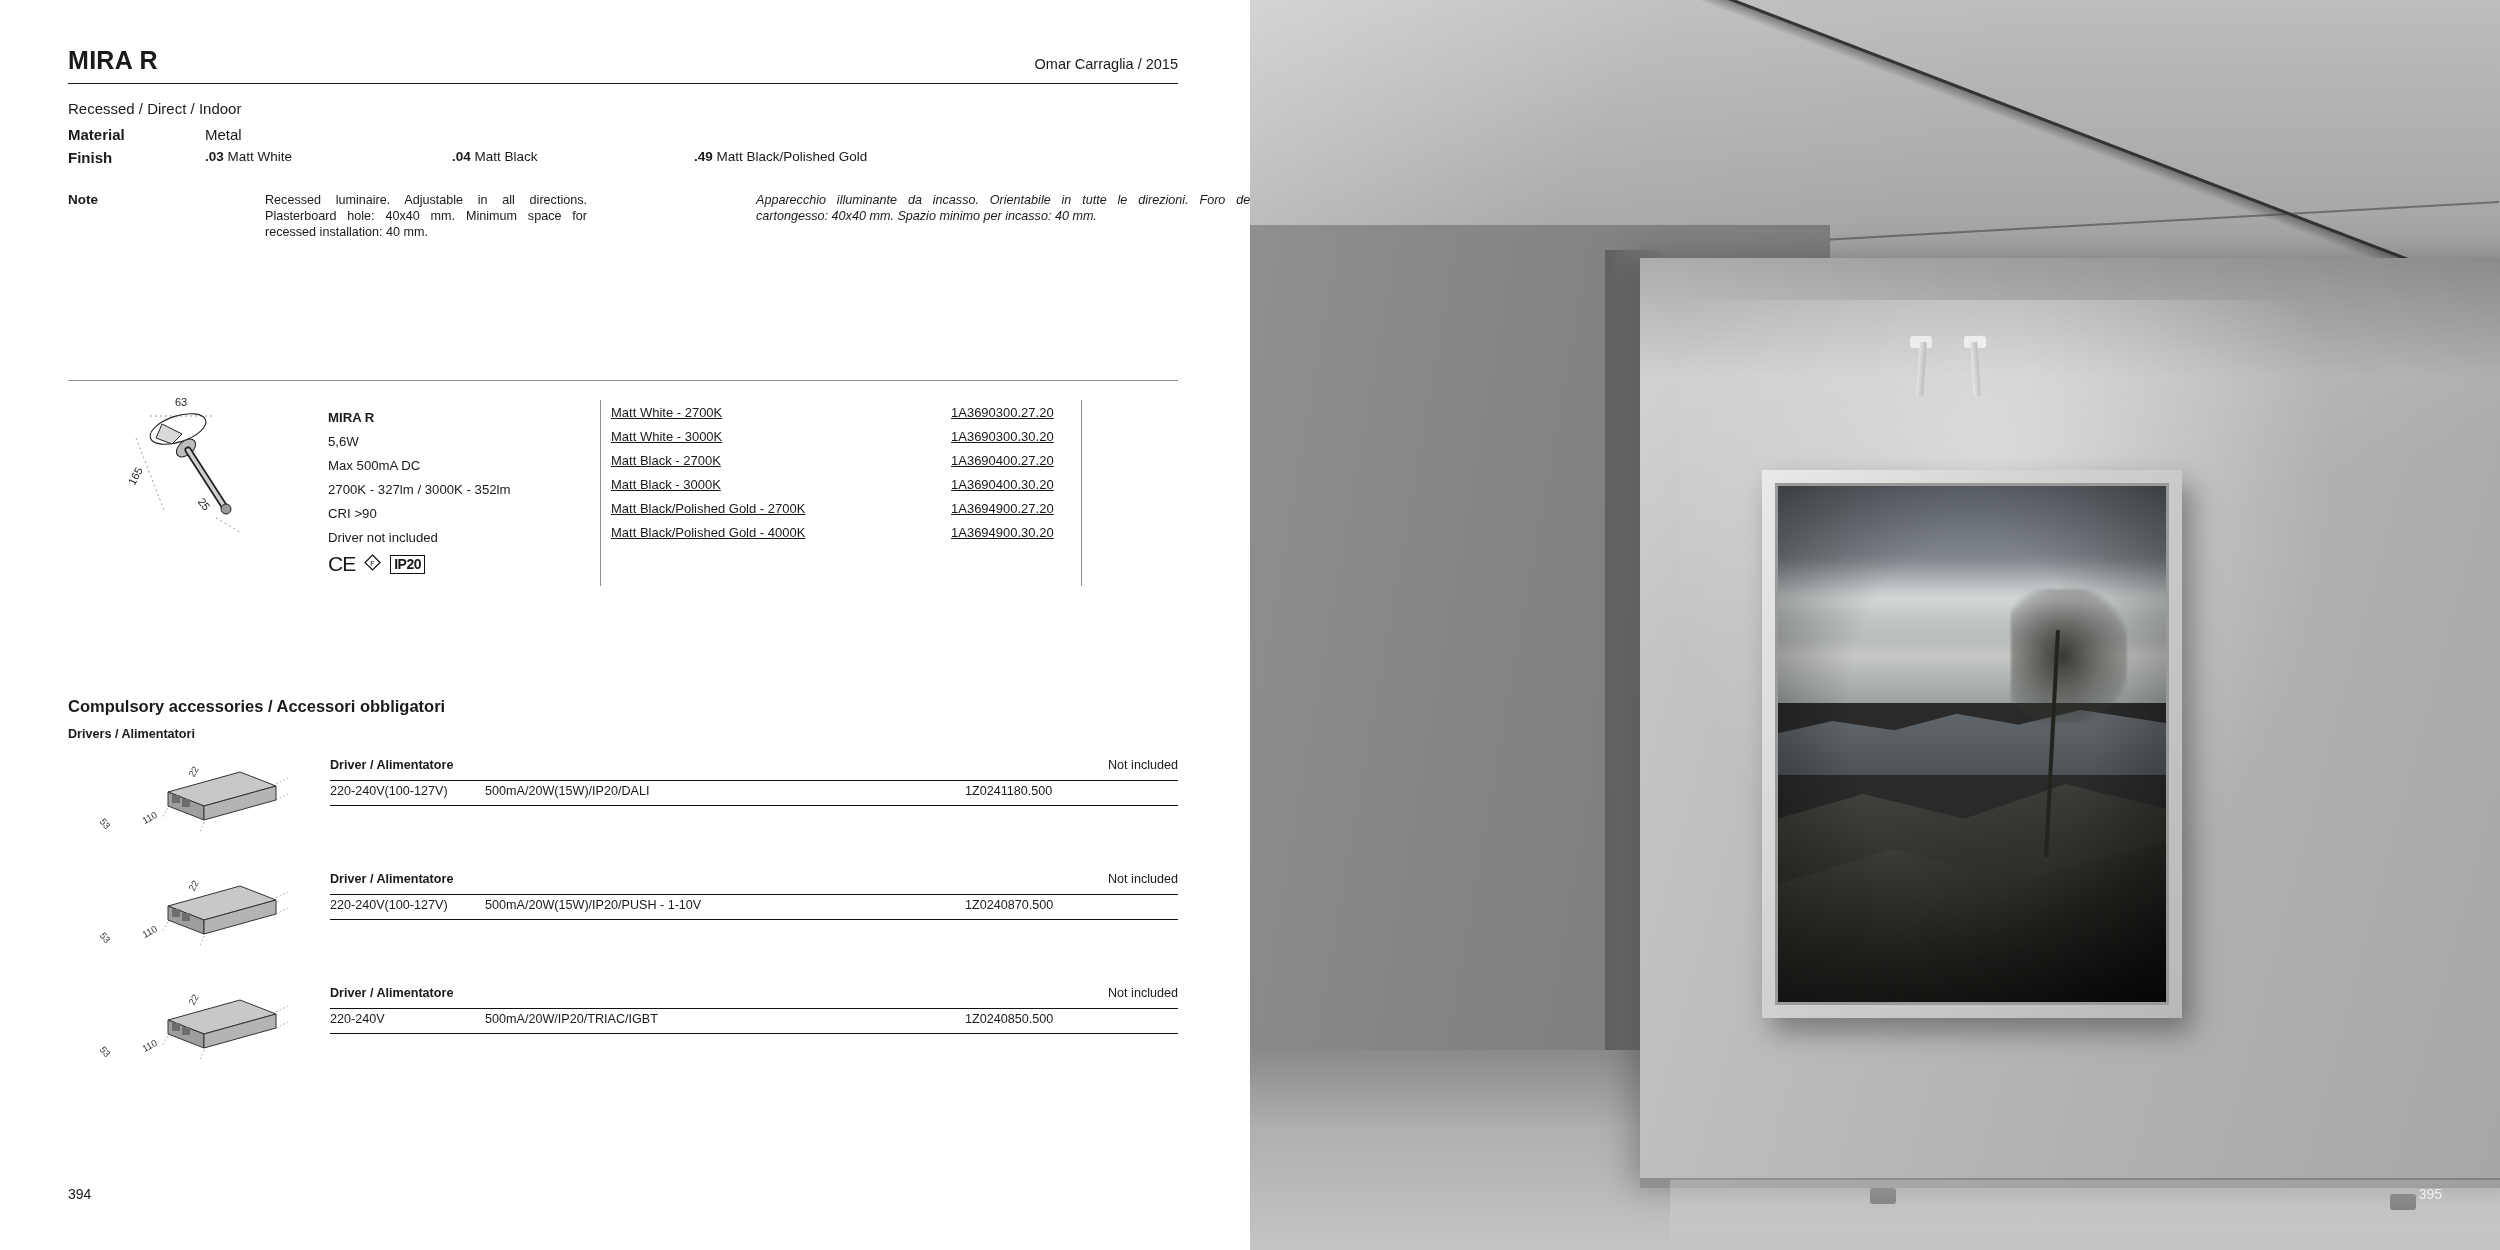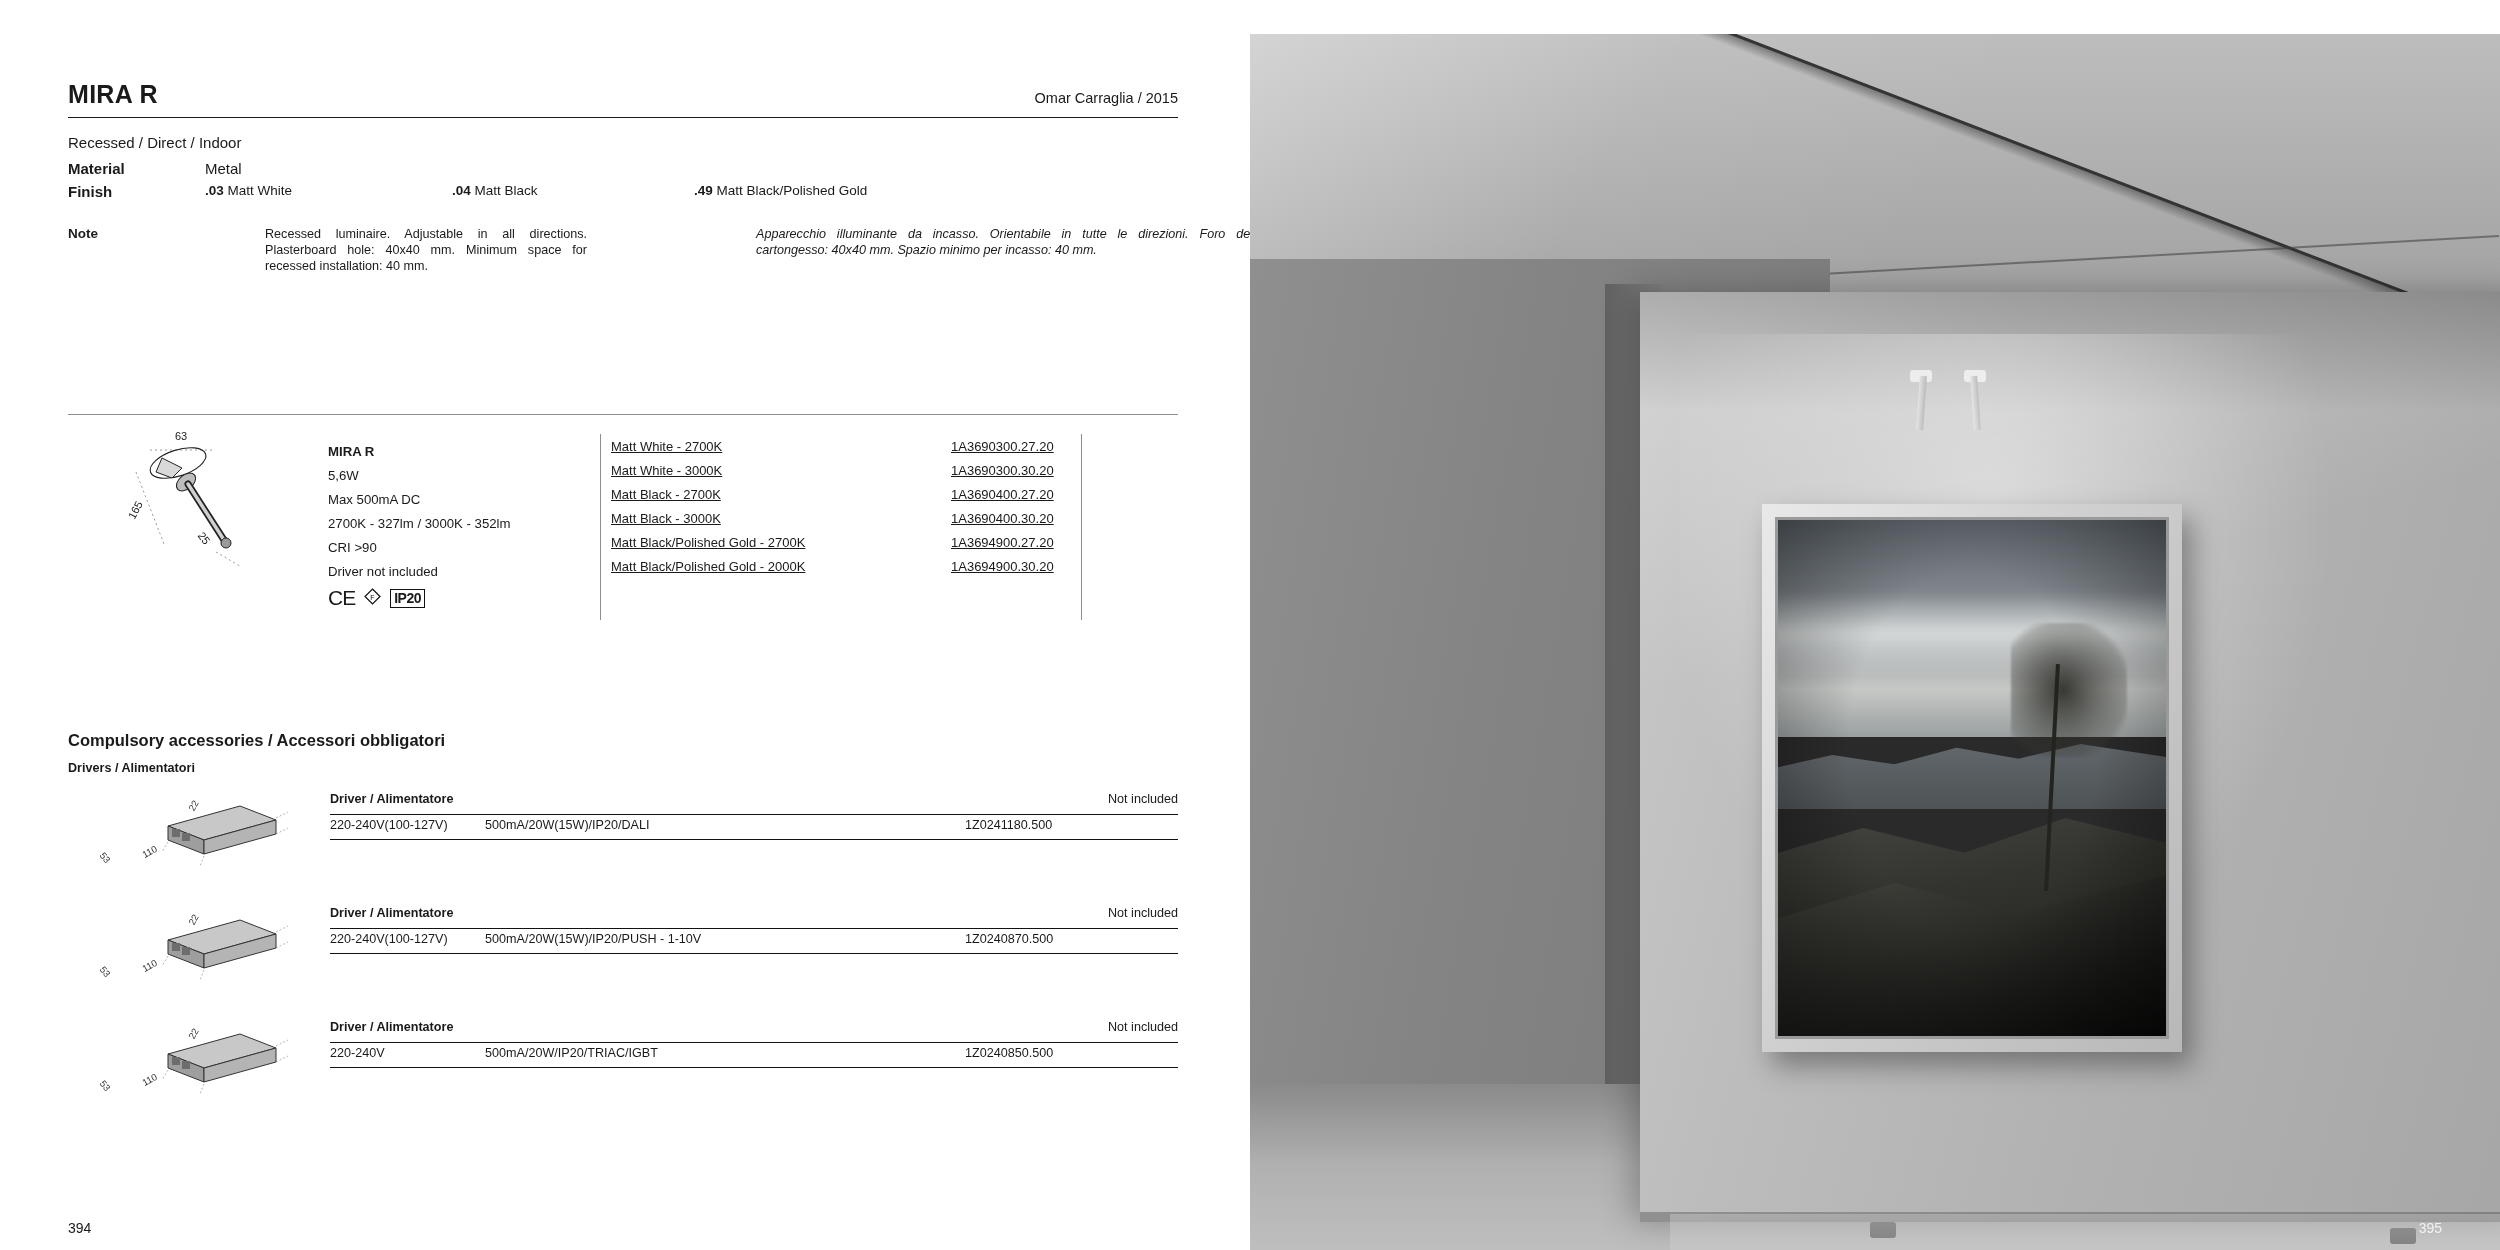--- a/index.html
+++ b/index.html
@@ -12,21 +12,20 @@
     height: 1250px;
     overflow: hidden;
     font-family: "Liberation Sans", sans-serif;
     color: #1a1a1a;
   }
   .spread {
     position: relative;
     width: 2500px;
     height: 1098px;
     display: flex;
-    margin-top: 34px;
   }
   
   .page-left {
     position: relative;
     width: 1250px;
     height: 1250px;
     background: #ffffff;
     flex: 0 0 1250px;
   }
   .page-right {
@@ -570,21 +569,21 @@
       </div>
       <div class="var-row">
         <div class="var-desc">Matt Black - 3000K</div>
         <div class="var-code">1A3690400.30.20</div>
       </div>
       <div class="var-row">
         <div class="var-desc">Matt Black/Polished Gold - 2700K</div>
         <div class="var-code">1A3694900.27.20</div>
       </div>
       <div class="var-row">
-        <div class="var-desc">Matt Black/Polished Gold - 2000K</div>
+        <div class="var-desc">Matt Black/Polished Gold - 4000K</div>
         <div class="var-code">1A3694900.30.20</div>
       </div>
     </div>
 
     <div class="acc-title">Compulsory accessories / Accessori obbligatori</div>
     <div class="acc-sub">Drivers / Alimentatori</div>
 
     <div class="acc-item acc-1">
       <div class="drv-img">
         <svg width="150" height="86" viewBox="0 0 150 86">

